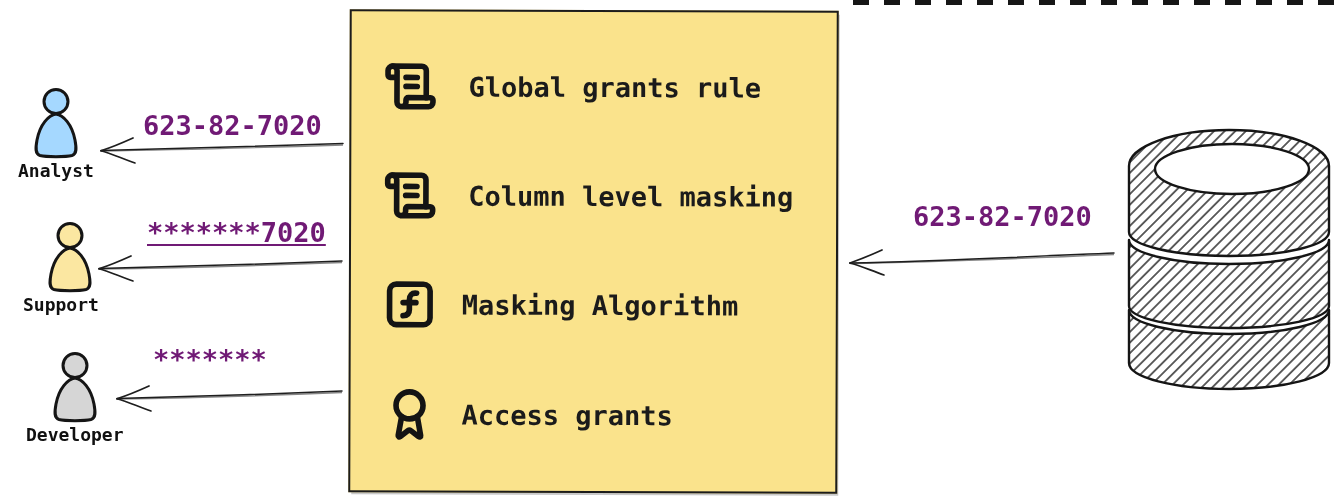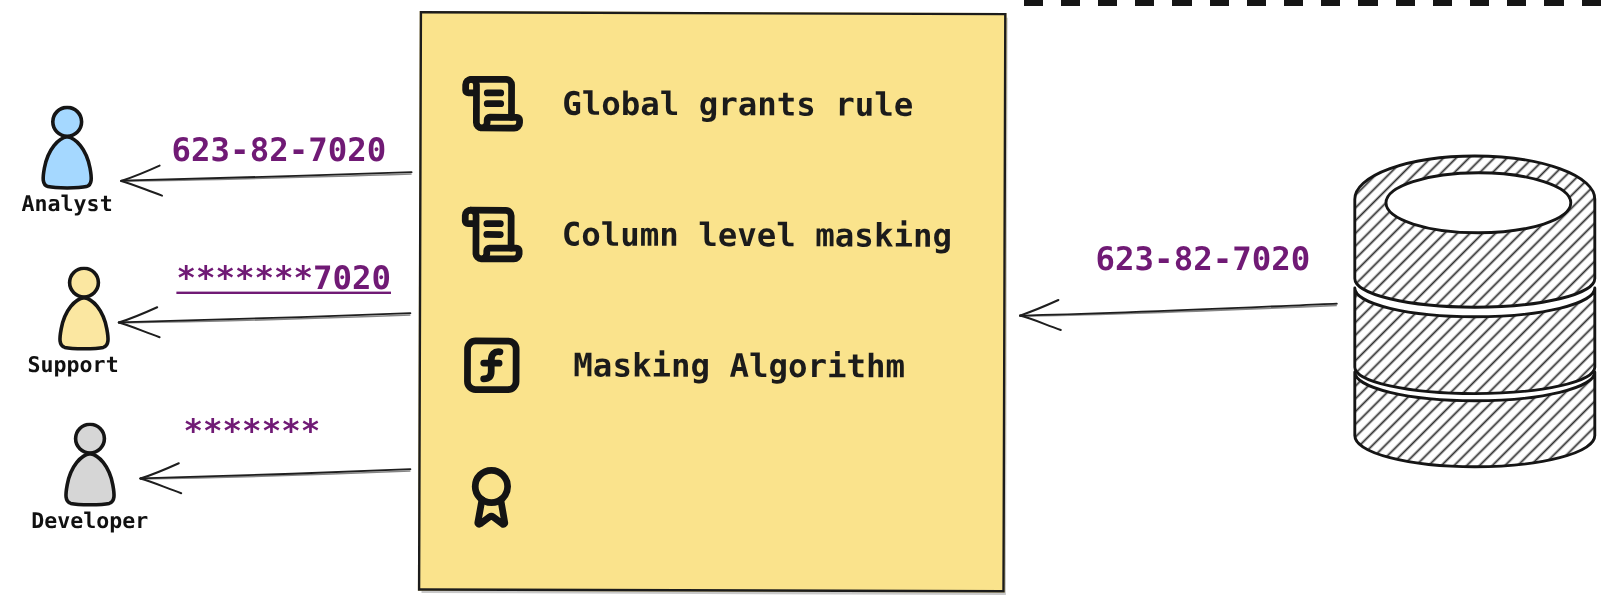--- a/index.html
+++ b/index.html
@@ -51,21 +51,21 @@
   .box-row { position:absolute; left:32px; display:flex; align-items:center; }
   .row-1 { top:47px;  }
   .row-2 { top:156px; }
   .row-3 { top:265px; }
   .row-4 { top:372px; }
   .box-icon { flex:none; display:block; }
   .box-label {
     font-size:27px; font-weight:700; white-space:nowrap; color:#1b1b1b;
     margin-left:31px;
   }
-  .row-3 .box-label, .row-4 .box-label { margin-left:41px; }
+  .row-3 .box-label, .row-4 .box-label { margin-left:25px; }
 
   
   .db { position:absolute; left:1127px; top:128px; }
 </style>
 </head>
 <body>
 
 <div class="canvas">
 
   <div class="top-dashes"></div>
@@ -156,20 +156,21 @@
         <path d="M9 11.2h5.7"></path>
       </svg>
       <span class="box-label">Masking Algorithm</span>
     </div>
 
     <div class="box-row row-4">
       <svg class="box-icon" width="54" height="62" viewBox="0 0 24 24" fill="none" stroke="#141414" stroke-width="2.5" stroke-linecap="round" stroke-linejoin="round">
         <path d="m15.477 12.89 1.515 8.526a.5.5 0 0 1-.81.47l-3.58-2.687a1 1 0 0 0-1.197 0l-3.586 2.686a.5.5 0 0 1-.81-.469l1.514-8.526"></path>
         <circle cx="12" cy="8" r="6"></circle>
       </svg>
+      <span class="box-label">Access grants</span>
     </div>
   </div>
 
   <svg class="db" width="204" height="264" viewBox="0 0 204 264">
     <defs>
       <pattern id="dbhatch" width="7.5" height="7.5" patternUnits="userSpaceOnUse" patternTransform="rotate(-45)">
         <line x1="0" y1="3.75" x2="7.5" y2="3.75" stroke="#2e2e2e" stroke-width="1.5"></line>
       </pattern>
     </defs>
 

